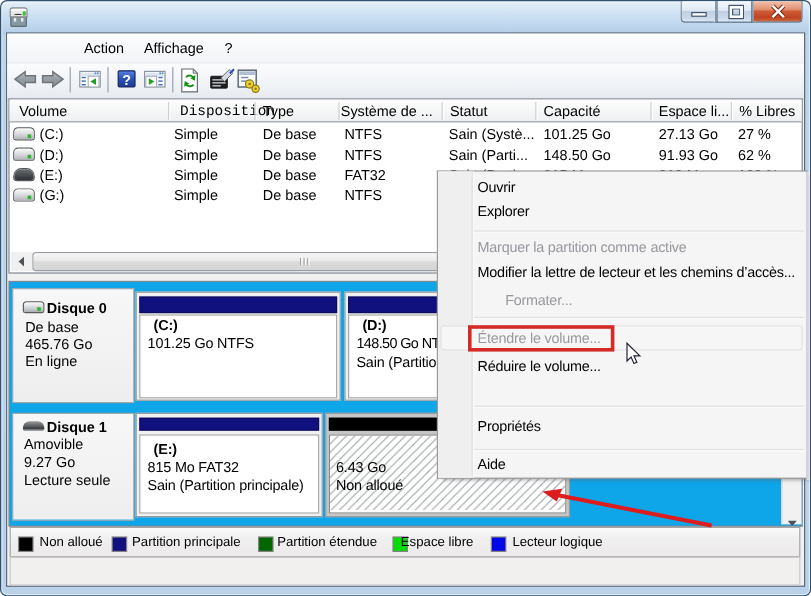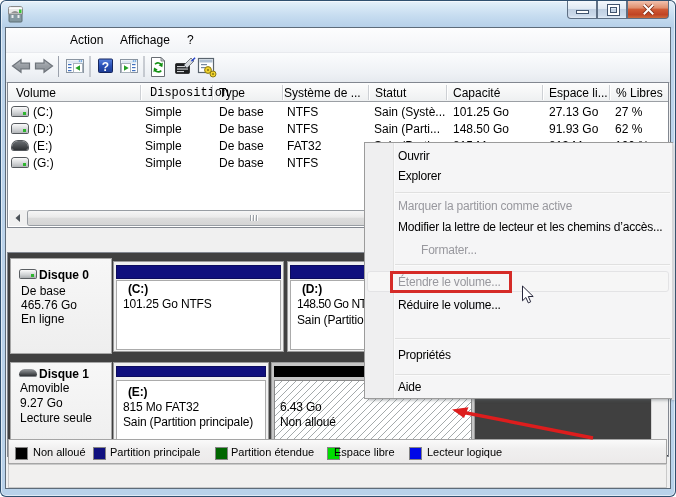--- a/index.html
+++ b/index.html
@@ -36,21 +36,21 @@
   .row{position:absolute;left:0;width:660px;height:17px;}
   .cell{position:absolute;top:2px;white-space:nowrap;}
   .dico{position:absolute;left:4px;top:4px;width:16px;height:9px;border-radius:3px 3px 1px 1px;
         background:linear-gradient(180deg,#fafafa,#d6d8da 55%,#b2b5b8);box-shadow:0 0 0 1px #54585c;}
   .dled{position:absolute;right:2px;bottom:1px;width:3px;height:3px;background:#2fb52f;}
   
   #hscroll{left:1px;top:127px;width:658px;height:16px;background:#f0f0f0;}
   #hthumb{position:absolute;left:19px;top:1px;width:452px;height:14px;border-radius:2px;
           background:linear-gradient(180deg,#f6f6f6,#eaeaea 45%,#dcdcdc 50%,#d5d5d5);box-shadow:0 0 0 1px #989da3;}
   
-  #botpane{left:2px;top:225px;width:660px;height:203px;background:#404040;
+  #botpane{left:2px;top:207px;width:660px;height:203px;background:#0ea5e9;
            box-shadow:0 0 0 1px #828790;}
   .dpanel{position:absolute;left:3px;width:100px;background:linear-gradient(180deg,#f7f7f7,#eeeeee);
           box-shadow:0 0 0 1px #a6a6a6;}
   .pcell{position:absolute;box-sizing:border-box;border:1px solid #9a9a9a;background:#f0f0f0;padding:3px 2px 2px 2px;}
   .pband{height:12px;border:1px solid rgba(0,0,0,.25);}
   .pbody{margin-top:1px;background:#fff;border:1px solid #ababab;position:relative;}
   .ptxt{position:absolute;left:6px;white-space:nowrap;letter-spacing:-0.15px;}
   #vscroll{position:absolute;left:643px;top:0;width:16px;height:202px;background:#f1f1f1;border-left:1px solid #d5d5d5;}
   
   #legend{left:3px;top:412px;width:657px;height:23px;

